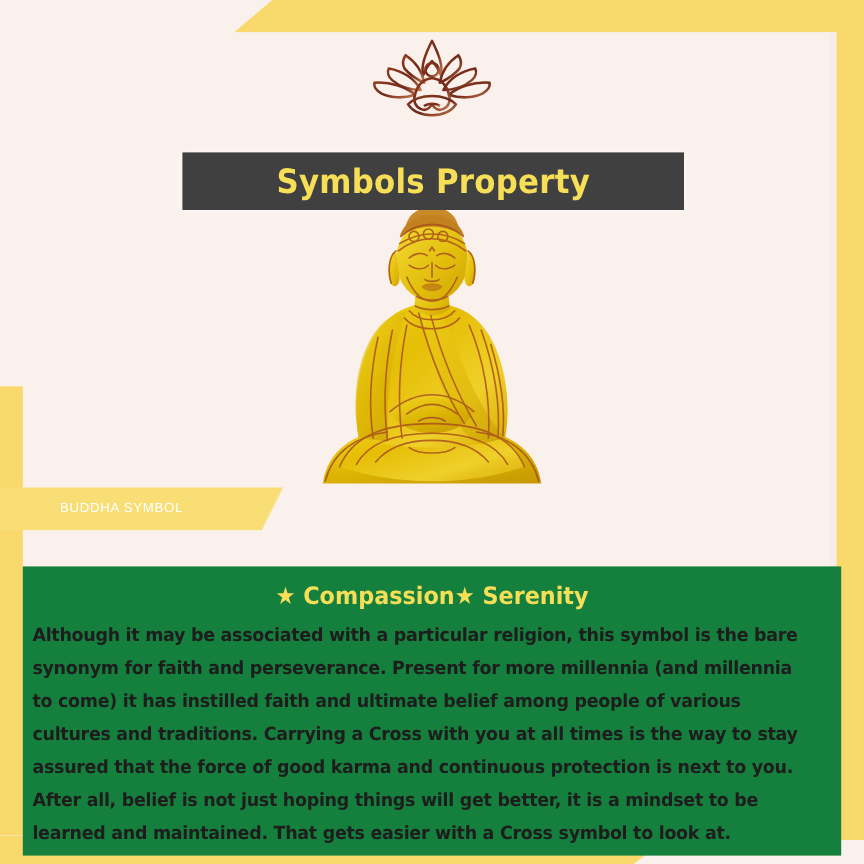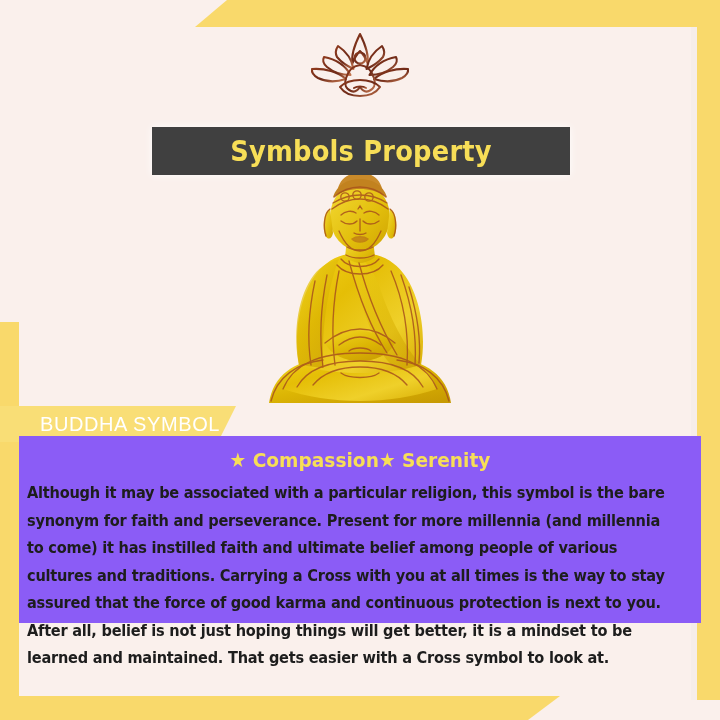--- a/index.html
+++ b/index.html
@@ -128,35 +128,35 @@
     left: 0;
     top: 406px;
     width: 236px;
     height: 36px;
     background: #F9DE76;
     clip-path: polygon(0 0, 100% 0, calc(100% - 18px) 100%, 0 100%);
     display: flex;
     align-items: center;
   }
   .symbol-ribbon-label {
-    margin-left: 40px;
+    margin-left: 50px;
     color: #ffffff;
-    font-size: 20px;
+    font-size: 11px;
     letter-spacing: 0.6px;
     white-space: nowrap;
   }
 
   
   .content-card {
     position: absolute;
     left: 19px;
-    top: 436px;
+    top: 472px;
     width: 682px;
-    height: 187px;
-    background: #8b5cf6;
+    height: 241px;
+    background: #15803d;
   }
   .subheading {
     margin: 13px 0 0 0;
     text-align: center;
     font-family: "DejaVu Sans", sans-serif;
     font-weight: bold;
     font-size: 20px;
     color: #F7DE57;
     transform: scaleX(0.93);
     white-space: nowrap;

